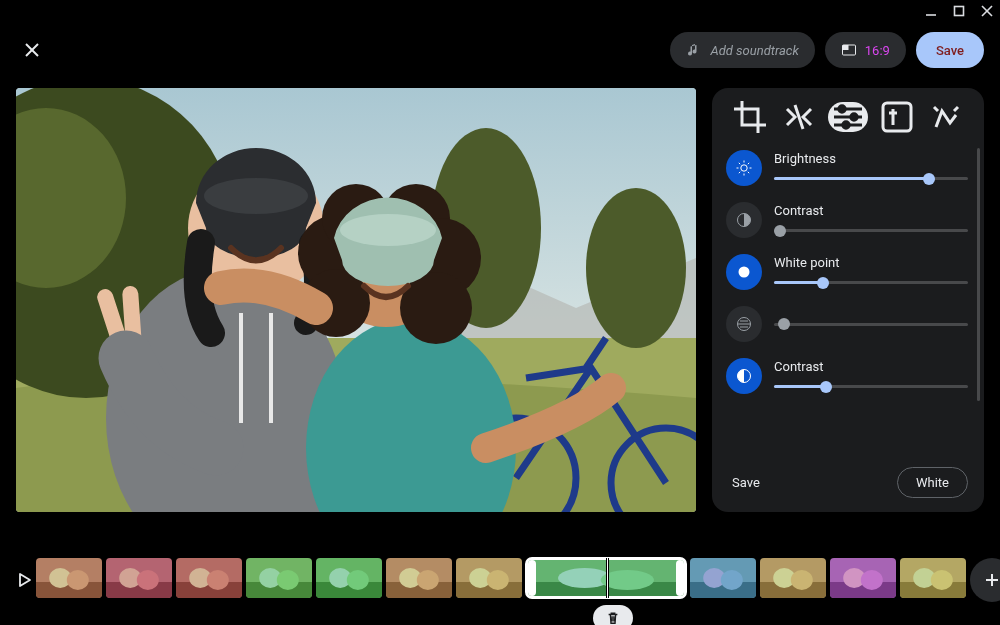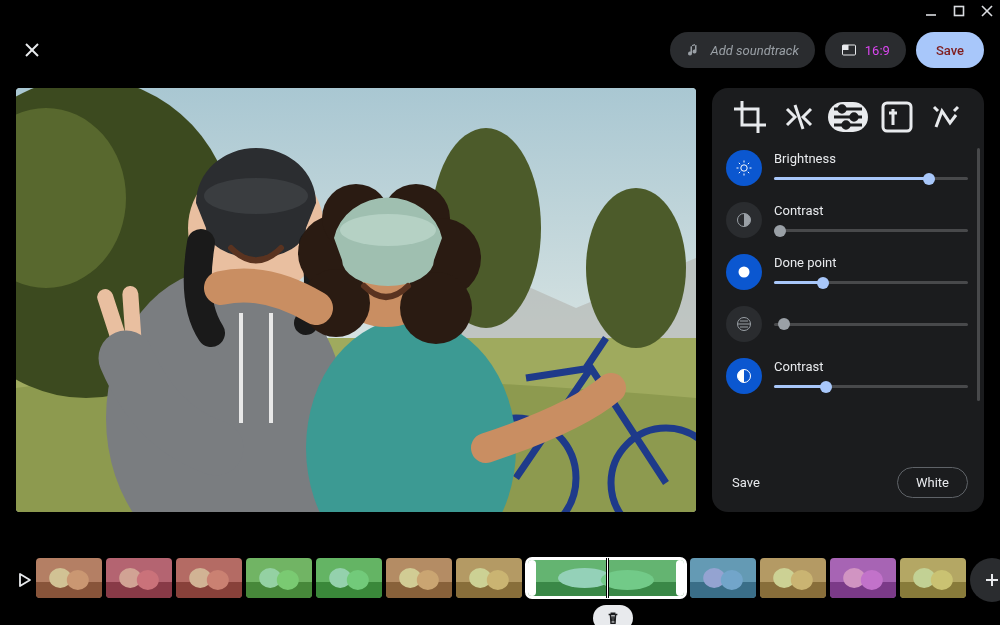--- a/index.html
+++ b/index.html
@@ -265,21 +265,21 @@
           </div>
         </div>
       </div>
       <div class="slider-row">
         <div class="slider-icon on">
           <svg viewBox="0 0 18 18">
             <circle cx="9" cy="9" r="5.5" fill="#fff"></circle>
           </svg>
         </div>
         <div class="slider-body">
-          <div class="slider-label">Done point</div>
+          <div class="slider-label">White point</div>
           <div class="track">
             <div class="rail"></div>
             <div class="fill" style="width:25%"></div>
             <div class="thumb " style="left:25%"></div>
           </div>
         </div>
       </div>
       <div class="slider-row">
         <div class="slider-icon ">
           <svg viewBox="0 0 18 18">

